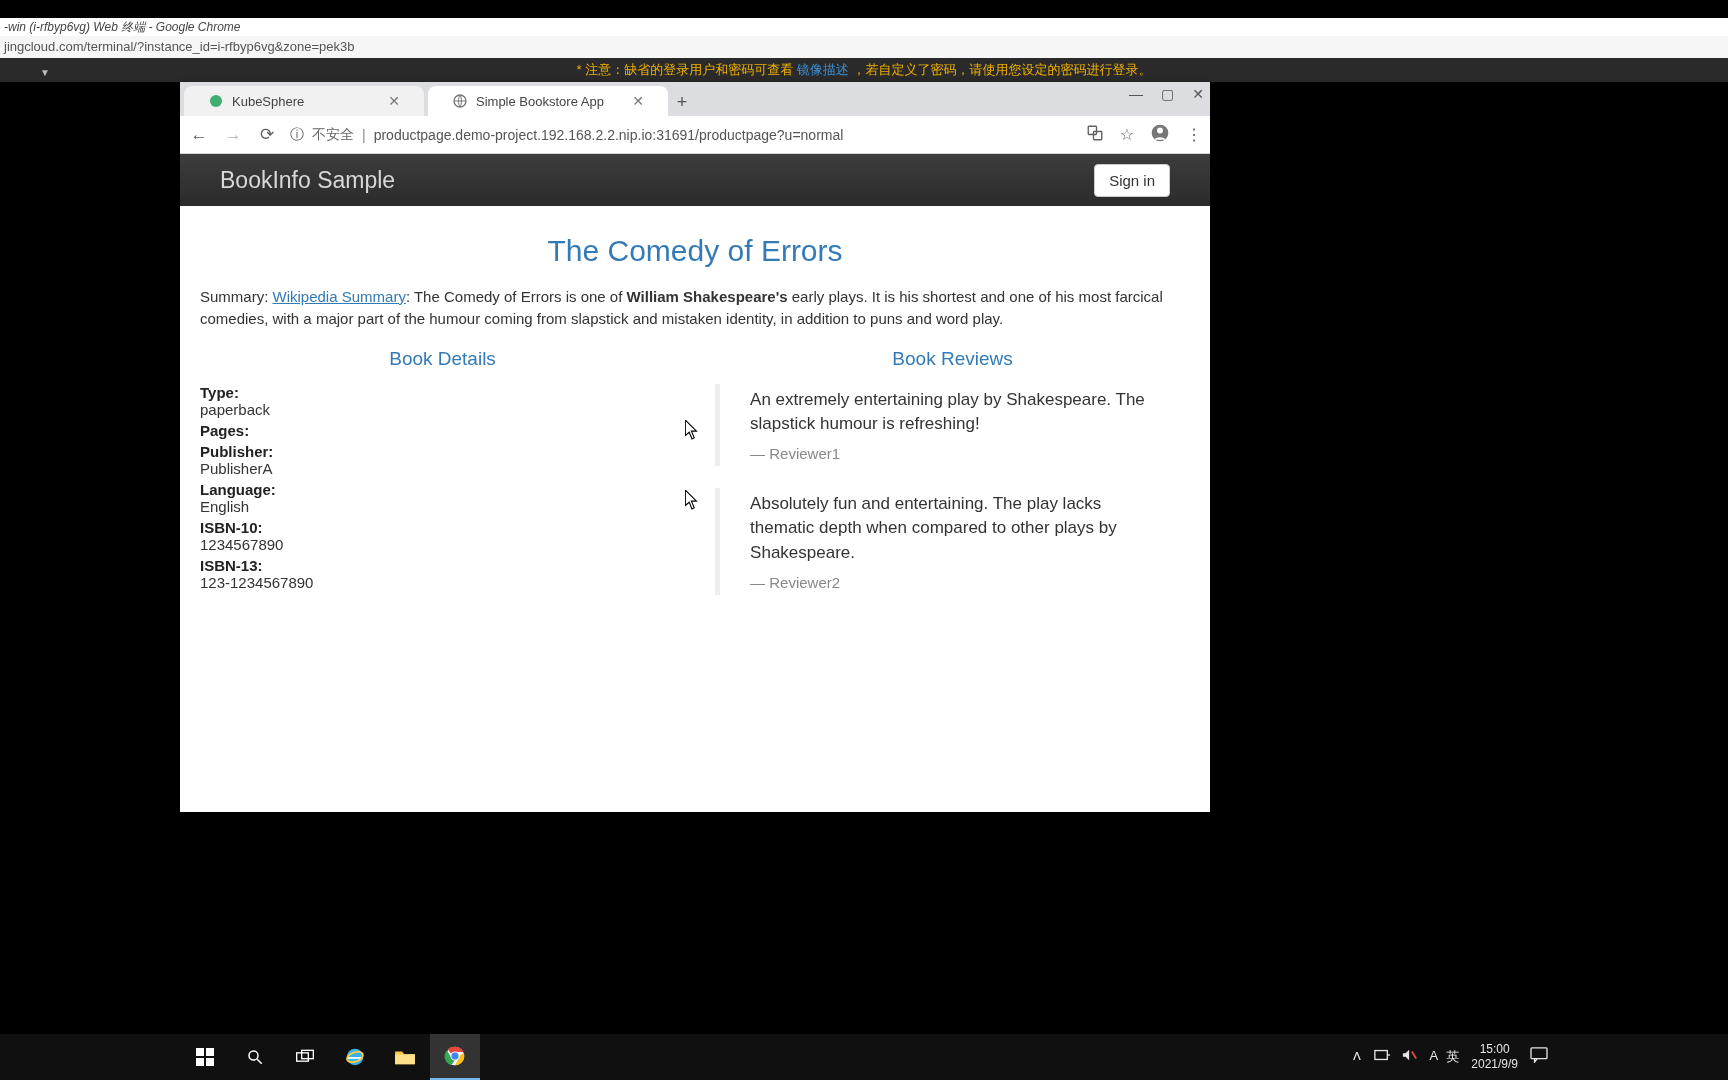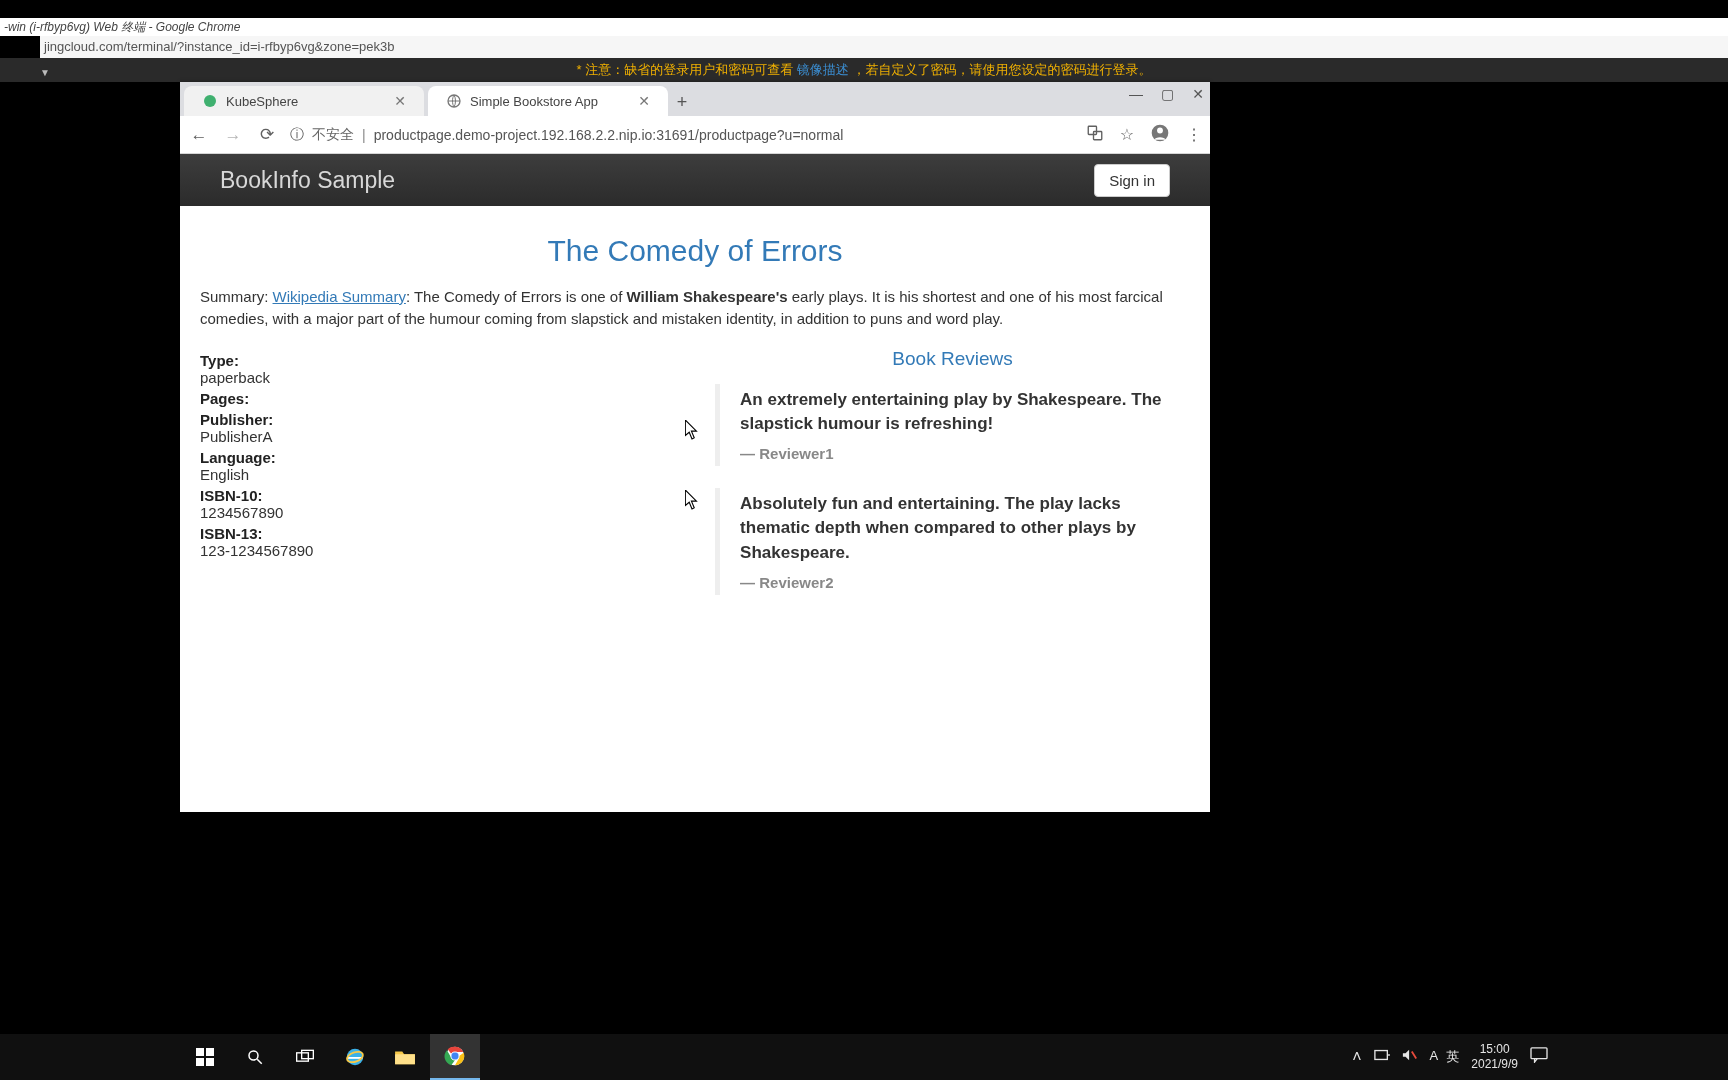--- a/index.html
+++ b/index.html
@@ -1,32 +1,32 @@
 <!DOCTYPE html>
 <html><head>
 <meta charset="utf-8">
 <style>
 * { margin: 0; padding: 0; box-sizing: border-box; font-family: Arial, "Microsoft YaHei", sans-serif; }
 body { background: #000; width: 1728px; height: 1080px; overflow: hidden; position: relative; }
 
 
 .os-titlebar { position:absolute; top:18px; left:0; right:0; height:18px; background:#fff; color:#444; font-size:12px; padding-left:4px; line-height:18px;font-style:italic; }
-.os-urlrow { position:absolute; top:36px; left:0; right:0; height:22px; background:#f6f6f6; color:#555; font-size:13px; padding-left:4px; line-height:22px;margin-left:40px; }
+.os-urlrow { position:absolute; top:36px; left:0; right:0; height:22px; background:#f6f6f6; color:#555; font-size:13px; padding-left:4px; line-height:22px; }
 
 
 .notice { position:absolute; top:58px; left:0; right:0; height:24px; background:#2a2a2a; text-align:center; color:#f0b000; font-size:13px; line-height:24px; }
 .notice a { color:#3b8fd4; text-decoration:none; }
 .notice-dd { position:absolute; left:40px; top:3px; color:#bbb; font-size:10px; }
 
 
 .chrome { position:absolute; top:82px; left:180px; width:1030px; height:730px; background:#fff; display:flex; flex-direction:column; box-shadow:0 0 4px rgba(0,0,0,.4); }
 
 
 .tabstrip { height:34px; background:#dcdde1; display:flex; align-items:flex-end; position:relative; }
-.tab { height:30px; min-width:240px; background:#f1f1f1; border-radius:8px 8px 0 0; display:flex; align-items:center; padding:0 18px; font-size:13px; color:#444; margin-left:4px; position:relative; }
+.tab { height:30px; min-width:240px; background:#f1f1f1; border-radius:8px 8px 0 0; display:flex; align-items:center; padding:0 24px; font-size:13px; color:#444; margin-left:4px; position:relative; }
 .tab.active { background:#fff; }
 .tab .favicon { width:16px; height:16px; margin-right:8px; display:inline-flex; align-items:center; justify-content:center; }
 .tab .tabclose { margin-left:auto; color:#777; font-size:14px; cursor:pointer; }
 .newtab { width:28px; height:28px; display:flex; align-items:center; justify-content:center; color:#555; font-size:18px; cursor:pointer; }
 .wincontrols { position:absolute; right:6px; top:4px; display:flex; gap:18px; color:#555; font-size:14px; }
 .wincontrols span { cursor:pointer; }
 
 
 .addrrow { height:38px; border-bottom:1px solid #d6d6d6; display:flex; align-items:center; padding:0 8px; gap:12px; background:#fff; }
 .navicon { color:#606060; font-size:17px; cursor:pointer; width:22px; text-align:center; }
@@ -45,21 +45,21 @@
 h1.title { color:#337ab7; text-align:center; font-size:30px; font-weight:400; margin-bottom:18px; }
 .summary { color:#333; font-size:15px; line-height:1.45; margin-bottom:18px; }
 .summary .wlink { color:#337ab7; }
 
 .cols { display:flex; gap:30px; }
 .leftcol { flex:0 0 49%; }
 .rightcol { flex:1; }
 h4.sec { color:#337ab7; font-size:19px; font-weight:500; text-align:center; margin-bottom:14px; }
 .details dt { font-weight:700; font-size:15px; margin-top:4px; color:#222;}
 .details dd { font-size:15px; margin-bottom:2px; color:#333; }
-blockquote { border-left:5px solid #eee; padding:4px 20px; margin-bottom:22px;font-weight:bold; }
+blockquote { border-left:5px solid #eee; padding:4px 30px; margin-bottom:22px; }
 blockquote p { font-size:17px; color:#333; line-height:1.45; margin-bottom:8px; }
 blockquote footer { color:#888; font-size:15px; }
 blockquote footer::before { content:"— "; }
 
 
 .cursor { position:absolute; width:14px; height:20px; pointer-events:none; }
 .cursor svg { width:100%; height:100%; }
 
 
 .taskbar { position:absolute; bottom:0; left:0; right:0; height:46px; background:#101010; display:flex; align-items:center; padding:0 0; }
@@ -150,20 +150,21 @@
 
     <div class="content">
       <h1 class="title">The Comedy of Errors</h1>
       <p class="summary">
         <span>Summary:</span>
         <a href="#" class="wlink">Wikipedia Summary</a><span>: The Comedy of Errors is one of </span><b>William Shakespeare's</b><span> early plays. It is his shortest and one of his most farcical comedies, with a major part of the humour coming from slapstick and mistaken identity, in addition to puns and word play.</span>
       </p>
 
       <div class="cols">
         <div class="leftcol">
+          <h4 class="sec">Book Details</h4>
           <dl class="details">
             <dt>Type:</dt>
             <dd>paperback</dd>
             <dt>Pages:</dt>
             <dt>Publisher:</dt>
             <dd>PublisherA</dd>
             <dt>Language:</dt>
             <dd>English</dd>
             <dt>ISBN-10:</dt>
             <dd>1234567890</dd>

